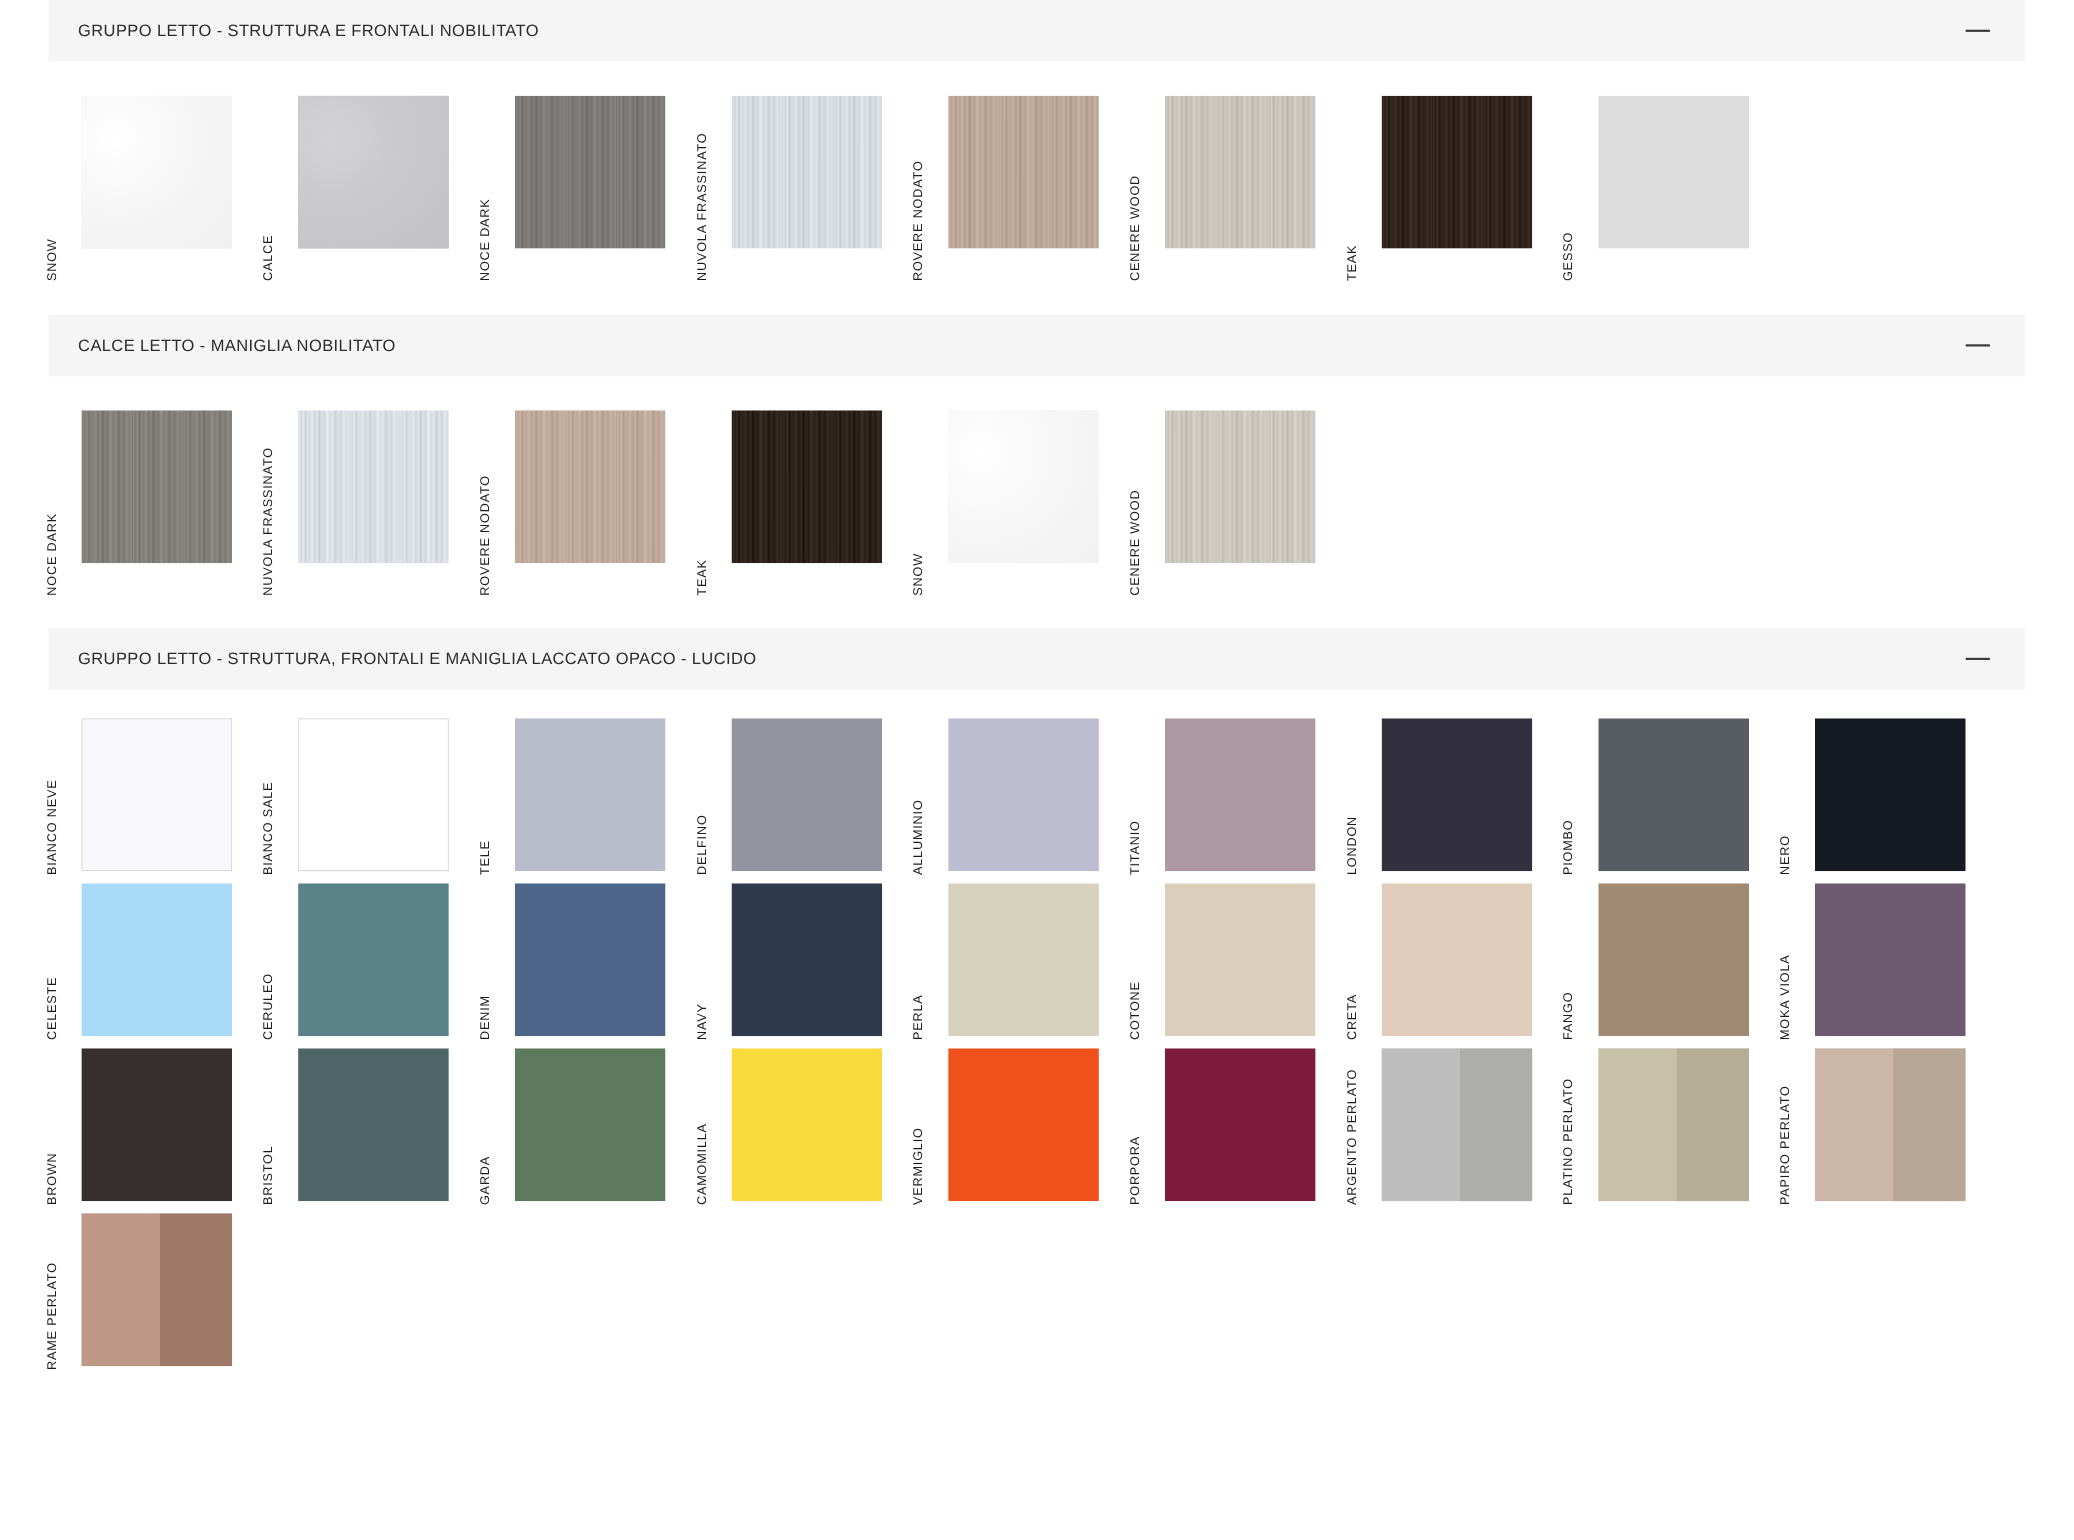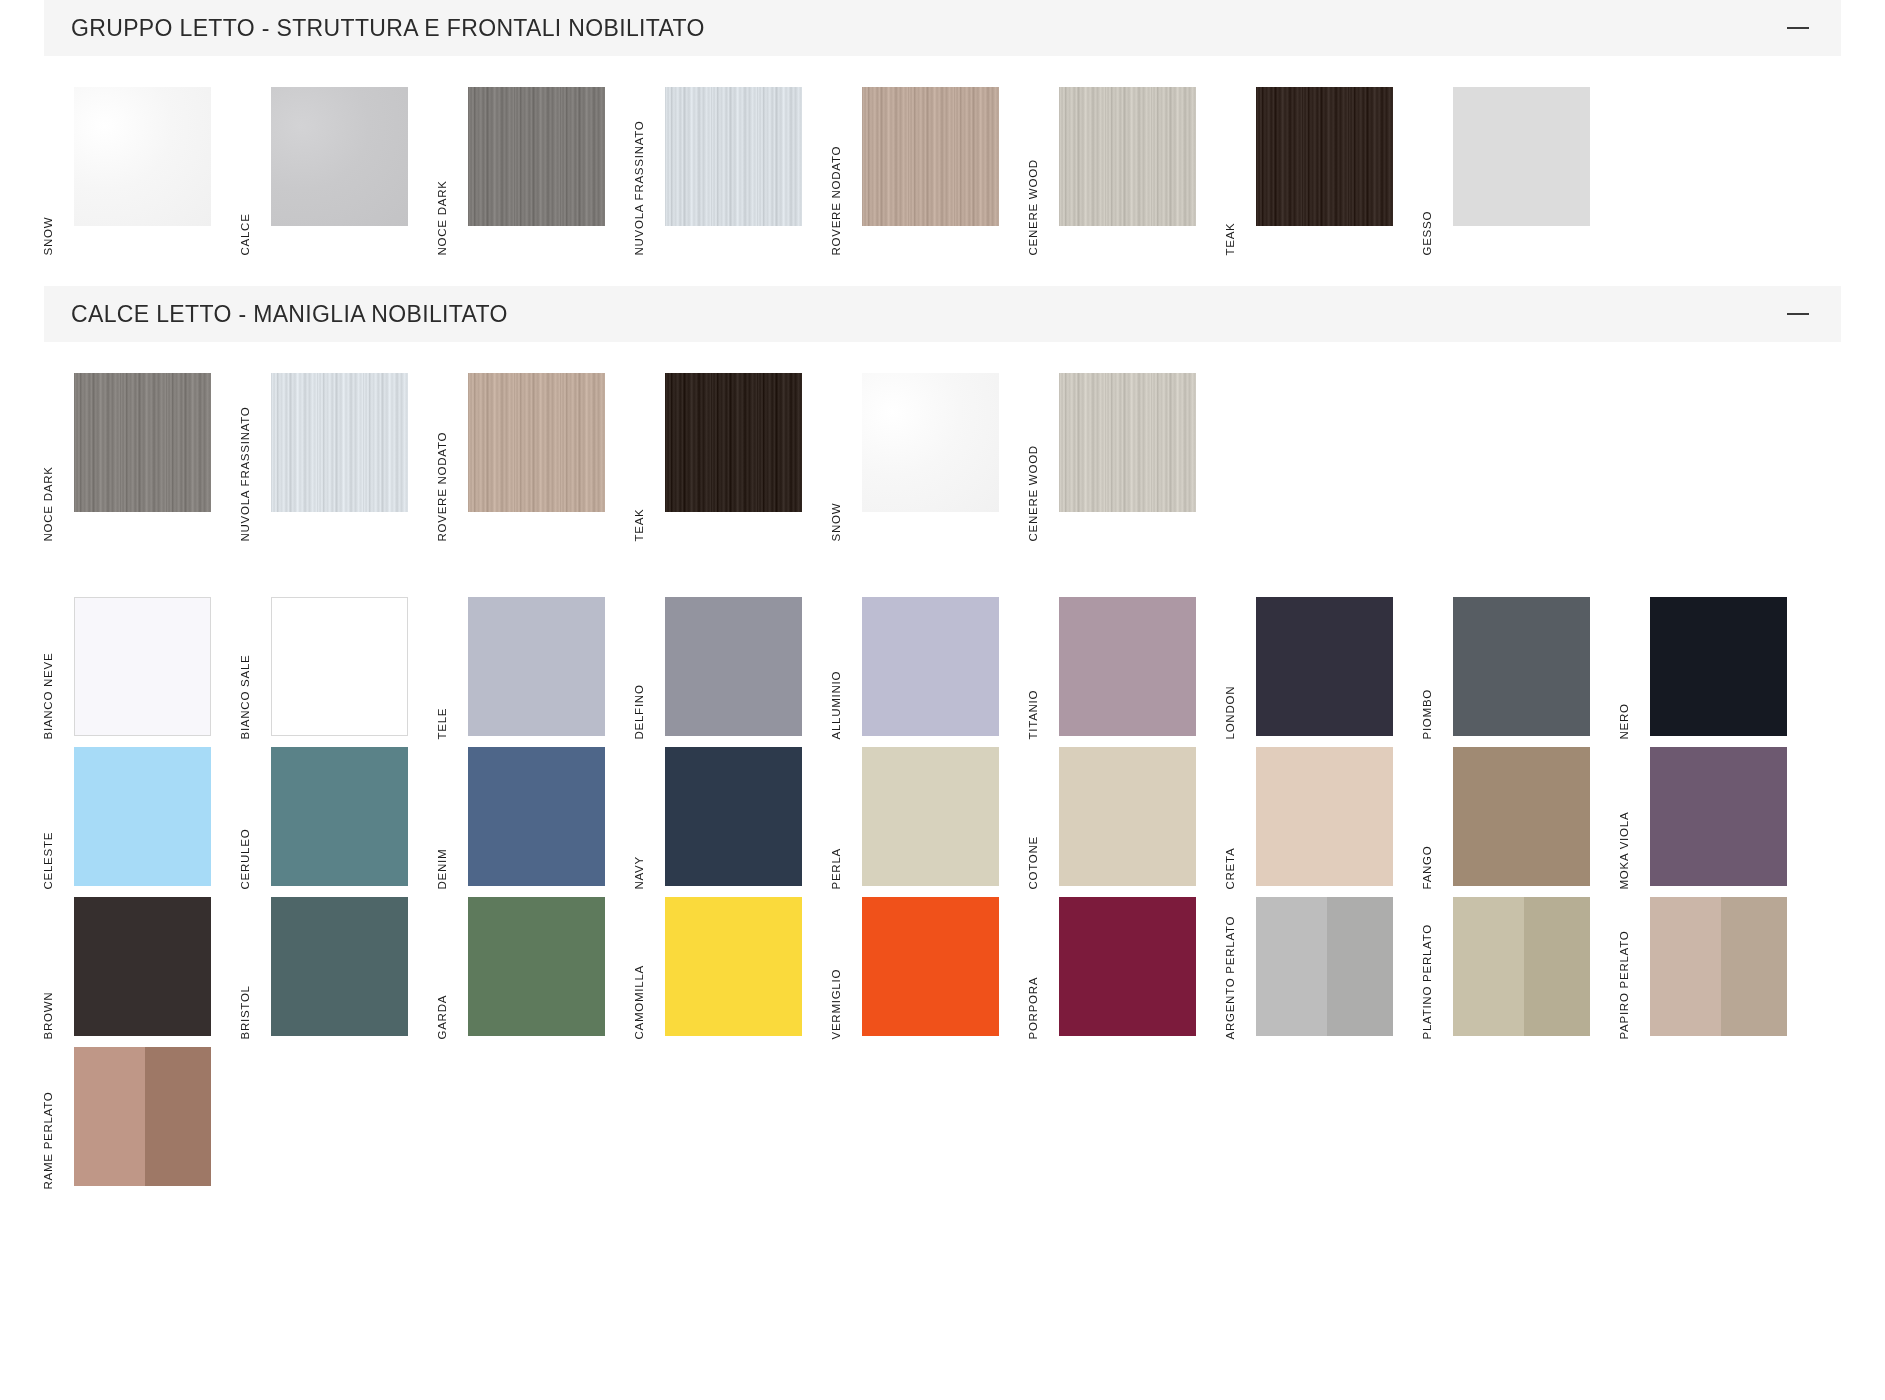--- a/index.html
+++ b/index.html
@@ -23,21 +23,21 @@
   .section-header {
     margin: 0 44px 0 44px;
     background: #f5f5f5;
     height: 56px;
     display: flex;
     align-items: center;
     justify-content: space-between;
     padding: 0 26px 0 27px;
   }
   .section-title {
-    font-size: 23px;
+    font-size: 15px;
     letter-spacing: 0.35px;
     color: #2b2b2b;
     font-weight: 400;
     white-space: nowrap;
   }
   .collapse-icon {
     width: 22px; height: 2px;
     background: #3a3a3a;
     display: block;
   }
@@ -208,20 +208,26 @@
         <div class="swatch-cell">
           <span class="swatch-label">CENERE WOOD</span>
           <div class="swatch-box">
             <div class="swatch-fill" style="background: linear-gradient(90deg, rgb(191, 187, 178) 0%, rgb(211, 207, 198) 3%, rgb(197, 193, 184) 7%, rgb(217, 213, 204) 11%, rgb(187, 183, 174) 14%, rgb(209, 205, 196) 19%, rgb(200, 196, 187) 23%, rgb(215, 211, 202) 28%, rgb(193, 189, 180) 33%, rgb(212, 208, 199) 38%, rgb(185, 181, 172) 42%, rgb(208, 204, 195) 47%, rgb(196, 192, 183) 52%, rgb(219, 215, 206) 58%, rgb(199, 195, 186) 63%, rgb(213, 209, 200) 68%, rgb(189, 185, 176) 74%, rgb(210, 206, 197) 79%, rgb(194, 190, 181) 84%, rgb(214, 210, 201) 90%, rgb(201, 197, 188) 95%, rgb(216, 212, 203) 100%) 0% 0% / 46px 100%;"></div>
           </div>
         </div>
       </div>
   </div>
 
   <div class="section sec-3">
+    <div class="section-header">
+      <span class="section-title">GRUPPO LETTO - STRUTTURA, FRONTALI E MANIGLIA LACCATO OPACO - LUCIDO</span>
+      <button class="collapse-btn">
+        <span class="collapse-icon"></span>
+      </button>
+    </div>
     <div class="swatch-grid">
         <div class="swatch-cell">
           <span class="swatch-label">BIANCO NEVE</span>
           <div class="swatch-box bordered">
             <div class="swatch-fill" style="background: rgb(248, 247, 251);"></div>
           </div>
         </div>
         <div class="swatch-cell">
           <span class="swatch-label">BIANCO SALE</span>
           <div class="swatch-box bordered">

